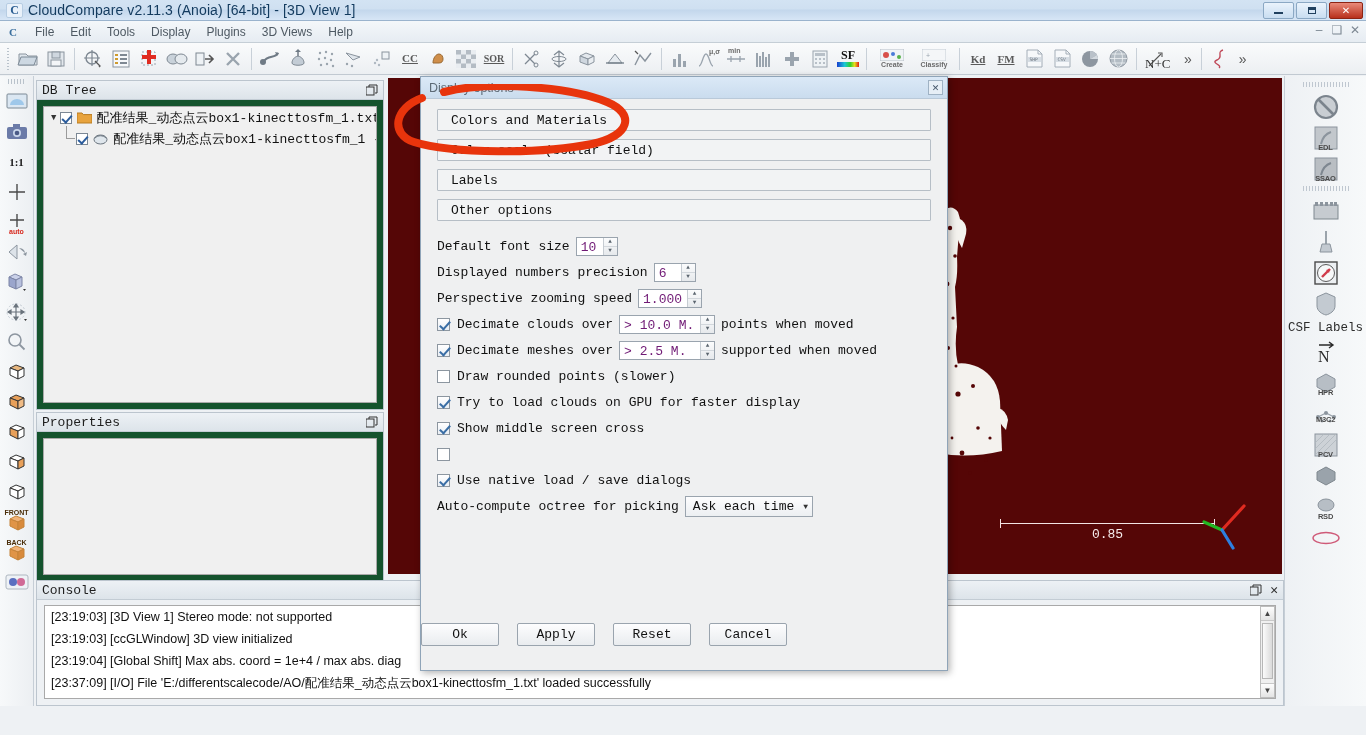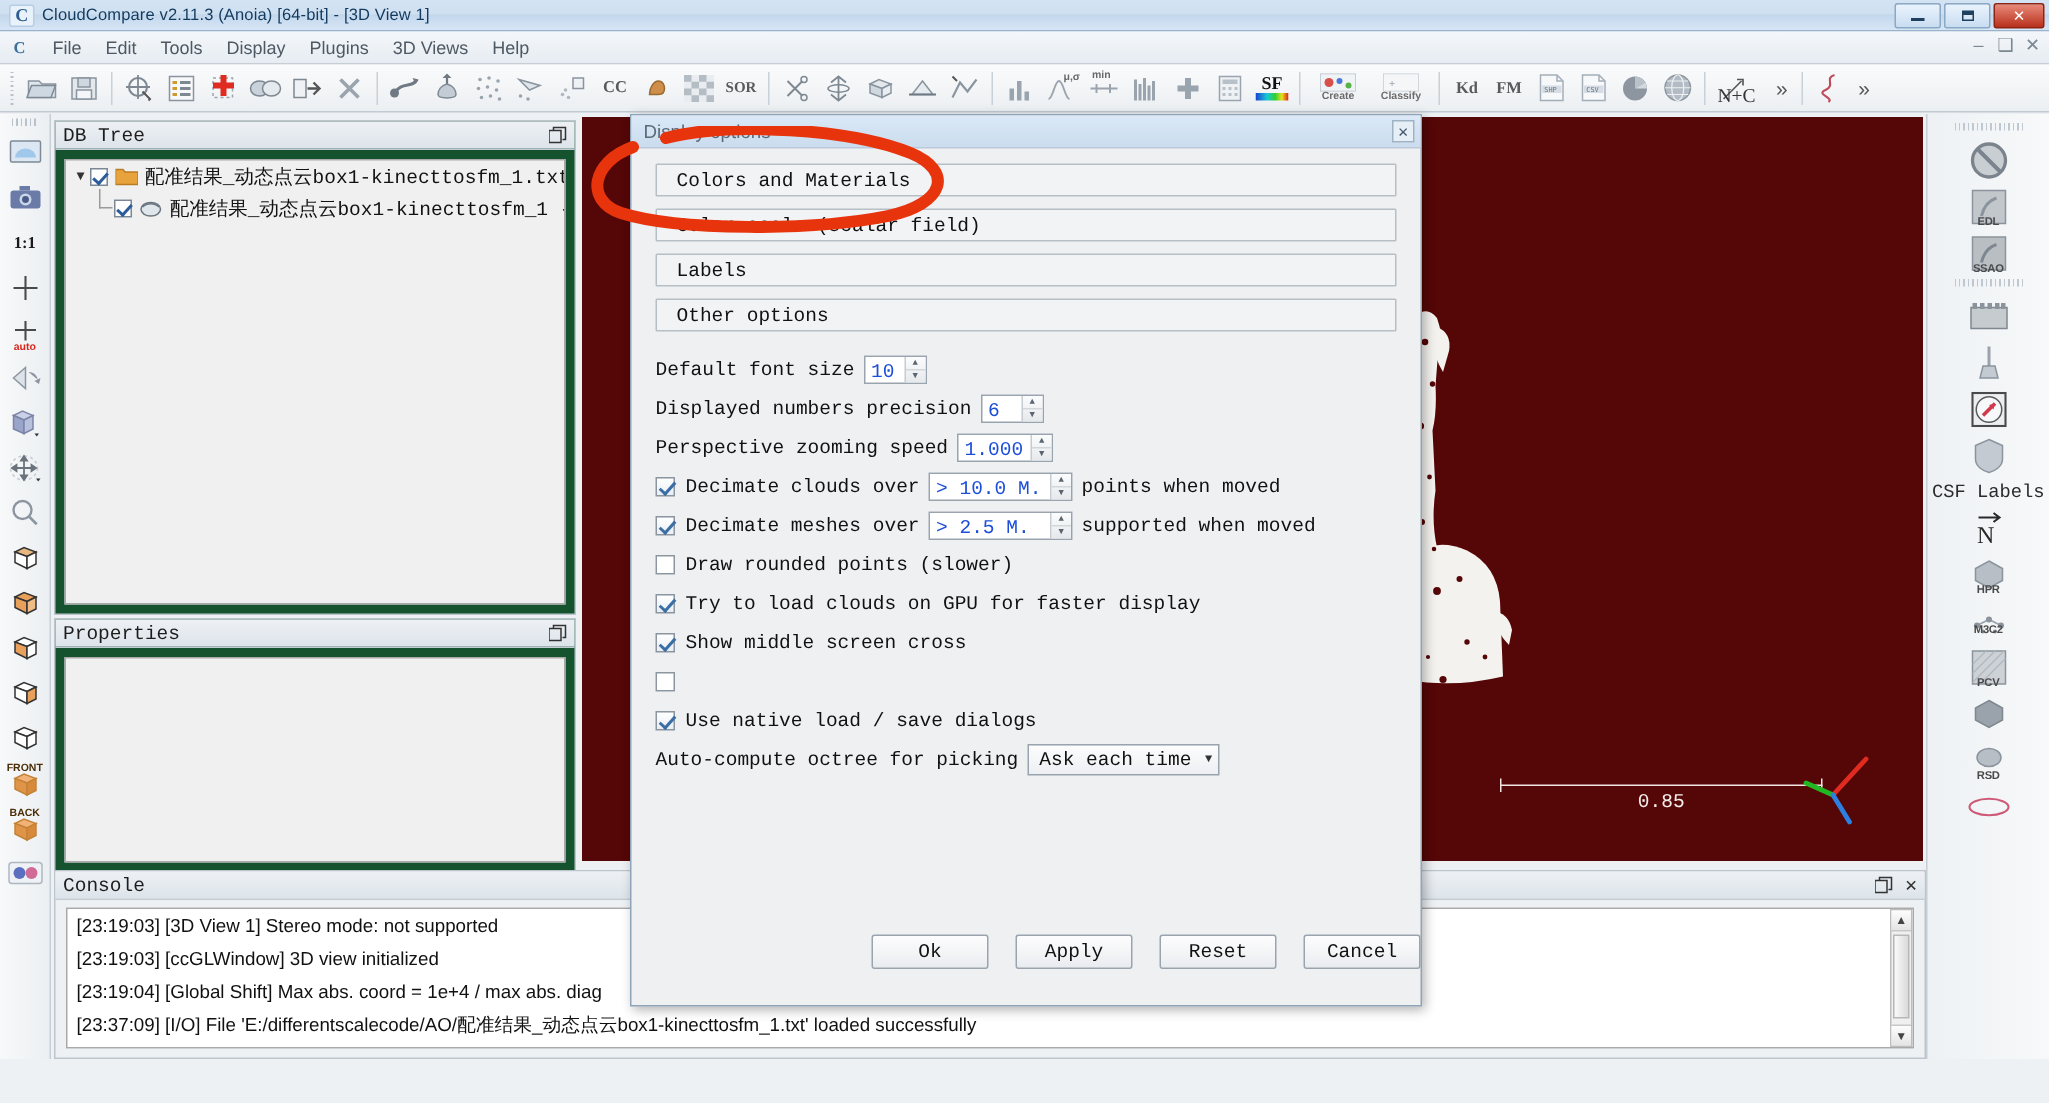--- a/index.html
+++ b/index.html
@@ -19,21 +19,21 @@
     border-bottom:1px solid #9ab3cd;
     display:flex; align-items:center;
   }
   #titlebar .app-glyph{
     width:17px; height:15px; margin-left:6px; margin-right:5px;
     font:bold 12px "Liberation Serif", serif; color:#2a5d92;
     display:flex; align-items:center; justify-content:center;
     background:#e9f1fa; border:1px solid #b7cde3; border-radius:2px;
   }
   #titlebar .title{
-    font-size:11px; color:#123a5e; letter-spacing:.1px;text-align:right;
+    font-size:14px; color:#123a5e; letter-spacing:.1px;text-align:right;
   }
   #winbtns{ position:absolute; right:3px; top:2px; display:flex; gap:2px; }
   #winbtns .wb{
     width:31px; height:17px; border:1px solid #8ba8c4; border-radius:2px;
     background:linear-gradient(to bottom,#eaf3fc,#c9ddf1);
     display:flex; align-items:center; justify-content:center;
     font-size:10px; color:#20405f;
   }
   #winbtns .wb.close{
     background:linear-gradient(to bottom,#e98a7a,#b8301c);
@@ -68,21 +68,21 @@
   }
   .tb-grip{ width:6px; height:22px; margin:0 3px;
     background-image:repeating-linear-gradient(to bottom,#b9c2cb 0 1px,transparent 1px 3px);
     background-size:2px 100%; background-repeat:no-repeat; background-position:2px 0;}
   .tb-sep{ width:1px; height:22px; background:#c8d0d8; margin:0 4px; }
   .tbi{
     width:28px; height:28px; display:flex; align-items:center; justify-content:center;
     position:relative; cursor:default; border:1px solid transparent; border-radius:2px;
   }
   .tbi svg{ display:block; }
-  .tbi .txt{ font:bold 11px "Liberation Serif", serif; color:#5a5a5a; }
+  .tbi .txt{ font:bold 11px "Liberation Serif", serif; color:#5a5a5a;text-decoration:underline; }
   .tbi .txt-sm{ font:bold 7px "Liberation Sans", sans-serif; color:#6a6a6a; line-height:1;}
   .tb-more{ font-size:14px; color:#555; padding:0 5px; cursor:default;}
 
   
   #lefttb{
     position:absolute; left:0; top:76px; width:34px; height:630px;
     background:linear-gradient(to right,#f7f9fa,#eceff2);
     border-right:1px solid #c6ced6;
     display:flex; flex-direction:column; align-items:center; padding-top:3px;
   }
@@ -184,38 +184,38 @@
     display:flex; align-items:center; padding-left:13px;
     font:13px "Liberation Mono", monospace; color:#111; margin-bottom:8px;
     border-radius:1px;
   }
   .optrow{ display:flex; align-items:center; height:22px; margin-bottom:4px;
     font:13px "Liberation Mono", monospace; color:#111; white-space:nowrap;}
   .optrow .lbl{ }
   .spin{ display:inline-flex; align-items:stretch; height:19px; border:1px solid #9aa4ae;
     background:#fff; margin:0 6px;}
   .spin .v{ padding:10px 4px; min-width:26px; display:flex; align-items:center;
-    font:13px "Liberation Mono", monospace; color:#1d4ed8;}
+    font:13px "Liberation Mono", monospace; color:#701a75;}
   .spin .btns{ width:14px; display:flex; flex-direction:column; border-left:1px solid #c6ccd2;
     background:linear-gradient(to bottom,#fbfcfd,#e6e9ec);}
   .spin .btns i{ flex:1; display:flex; align-items:center; justify-content:center;
     font-size:6px; color:#5b656f; font-style:normal;}
   .spin .btns i:first-child{ border-bottom:1px solid #d2d7dc;}
   .ckb{ width:13px; height:13px; border:1px solid #8c96a0; background:#fff;
     margin-right:7px; position:relative; flex:0 0 auto;}
   .ckb.on{ background:linear-gradient(to bottom,#ffffff,#e9eef4);}
   .ckb.on:after{ content:""; position:absolute; left:4px; top:0px; width:4px; height:9px;
     border:solid #3a6ea5; border-width:0 2px 2px 0; transform:rotate(42deg);}
   .combo{ display:inline-flex; align-items:center; height:21px; border:1px solid #9aa4ae;
     background:linear-gradient(to bottom,#fdfdfe,#eceff2); padding:0 4px 0 7px; margin-left:6px;
     font:13px "Liberation Mono", monospace; color:#111;}
   .combo .car{ margin-left:9px; font-size:8px; color:#333;}
 
   #dlg-buttons{ position:absolute; left:0; right:0; bottom:24px;
-    display:flex; justify-content:flex-end; gap:18px; }
+    display:flex; justify-content:flex-start; gap:18px; }
   .dbtn{ width:78px; height:23px; border:1px solid #9aa4ae; border-radius:2px;
     background:linear-gradient(to bottom,#fdfdfe,#e9ecef);
     display:flex; align-items:center; justify-content:center;
     font:13px "Liberation Mono", monospace; color:#111; cursor:default;}
 
   
   #annot{ position:absolute; left:392px; top:84px; width:250px; height:72px;
     pointer-events:none; }
 
   

